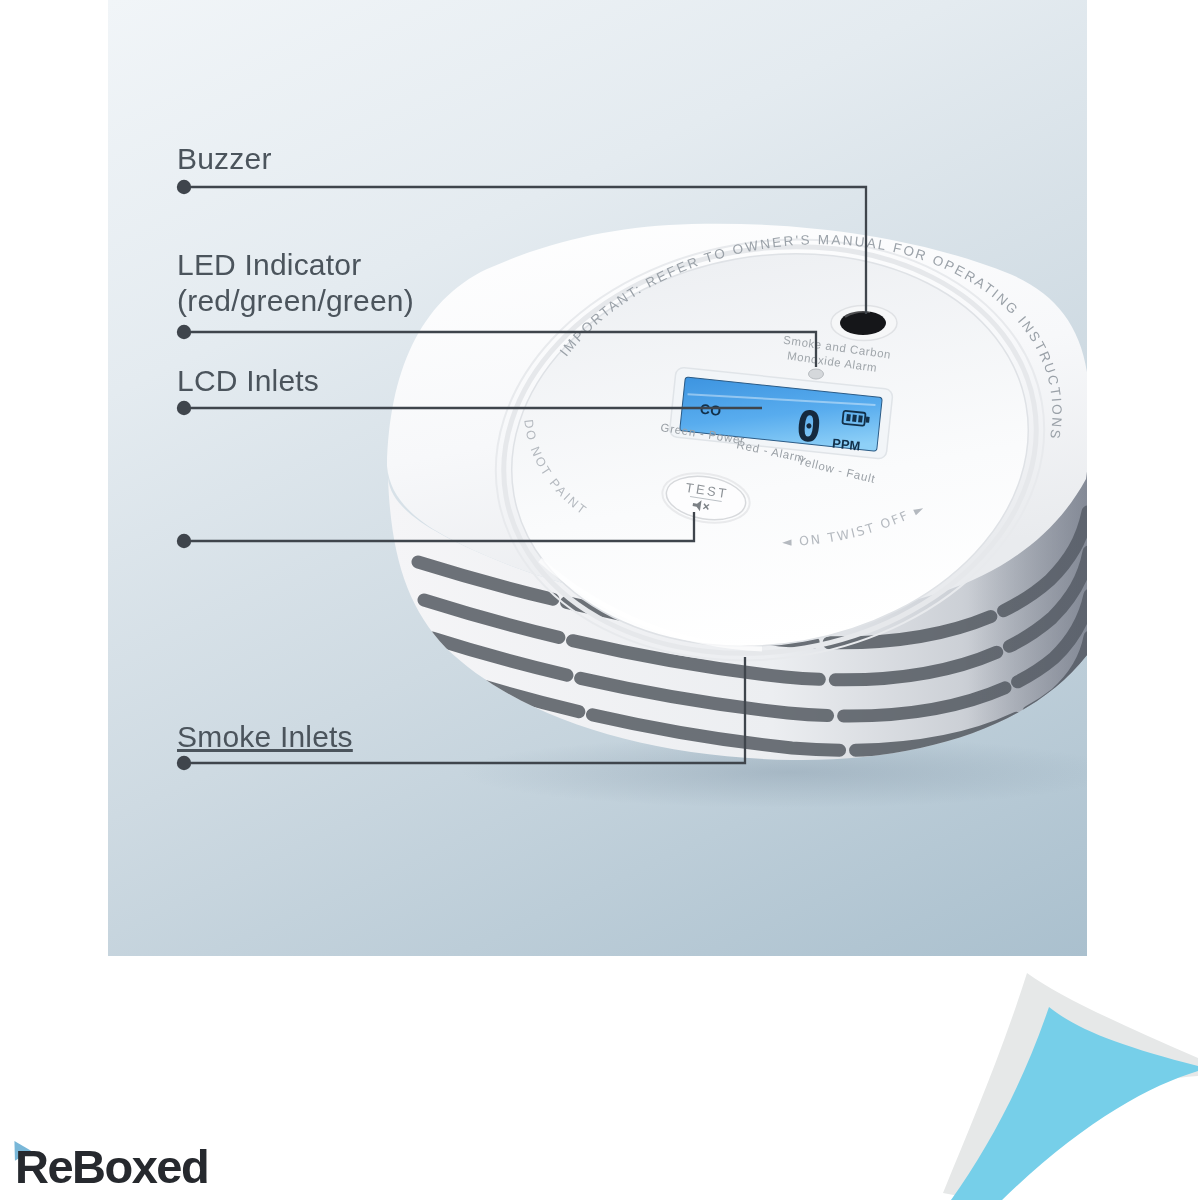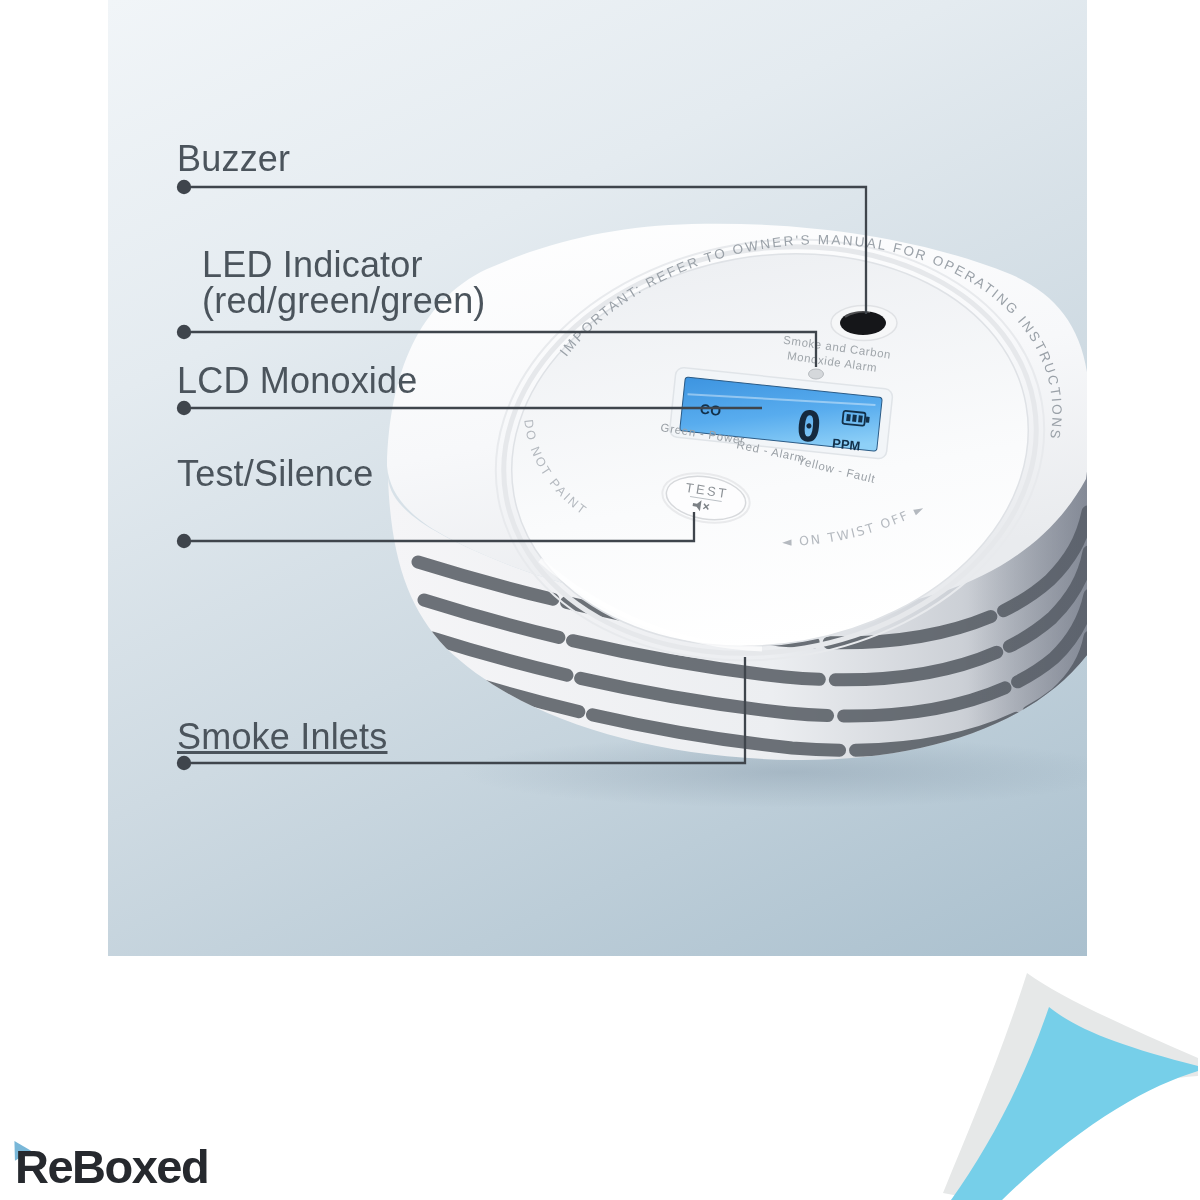--- a/index.html
+++ b/index.html
@@ -1,21 +1,21 @@
 <!DOCTYPE html>
 <html><head>
 <meta charset="utf-8">
 <style>
   html,body{margin:0;padding:0;background:#ffffff;}
   .stage{position:relative;width:1200px;height:1200px;overflow:hidden;
          font-family:"Liberation Sans",sans-serif;background:#ffffff;}
   .bg-square{position:absolute;left:108px;top:0;width:979px;height:956px;
          background:linear-gradient(155deg,#f1f5f8 0%,#e4ebf0 28%,#cedae2 58%,#aac0ce 100%);}
   .scene-svg{position:absolute;left:0;top:0;width:1200px;height:1200px;}
-  .label{position:absolute;font-size:36px;line-height:36px;color:#4b545c;
+  .label{position:absolute;font-size:30px;line-height:36px;color:#4b545c;
          letter-spacing:.2px;font-weight:500;white-space:nowrap;}
   .label span{display:block;}
   .logo{position:absolute;left:15px;top:1139px;font-size:47px;font-weight:bold;
         letter-spacing:-1.5px;color:#26292e;}
   .logo-fold{position:absolute;left:9px;top:1140px;width:0;height:0;
         border-left:10px solid transparent;border-right:9px solid transparent;
         border-bottom:17px solid #79b7d8;transform:rotate(-32deg);}
 </style>
 </head>
 <body>
@@ -171,29 +171,28 @@
     </g>
 
     <g>
       <path fill="#e6e8e8" d="M 1027 973 C 1002 1052 972 1122 943 1193 L 980 1200 C 1056 1122 1136 1078 1198 1076 L 1198 1058 C 1118 1023 1060 997 1027 973 Z"></path>
       <path fill="#76cfe9" d="M 1049 1007 C 1022 1086 988 1148 951 1200 L 1002 1200 C 1080 1124 1148 1086 1198 1071 L 1198 1066 C 1120 1046 1076 1029 1049 1007 Z"></path>
     </g>
   </svg>
 
   <div class="label" style="left:177px;top:141px;">Buzzer</div>
 
-  <div class="label" style="left:177px;top:247px;margin-left:25px;">
+  <div class="label" style="left:177px;top:247px;">
     <span>LED Indicator</span>
     <span>(red/green/green)</span>
   </div>
 
-  <div class="label" style="left:177px;top:363px;">LCD Monoxide</div>
+  <div class="label" style="left:177px;top:363px;">LCD Inlets</div>
 
   <div class="label" style="left:177px;top:456px;">
-    <span>Test/Silence</span>
   </div>
 
   <div class="label" style="left:177px;top:719px;text-decoration:underline;">Smoke Inlets</div>
 
   <div class="logo-fold"></div>
   <div class="logo">ReBoxed</div>
 
 </div>
 
 </body></html>

